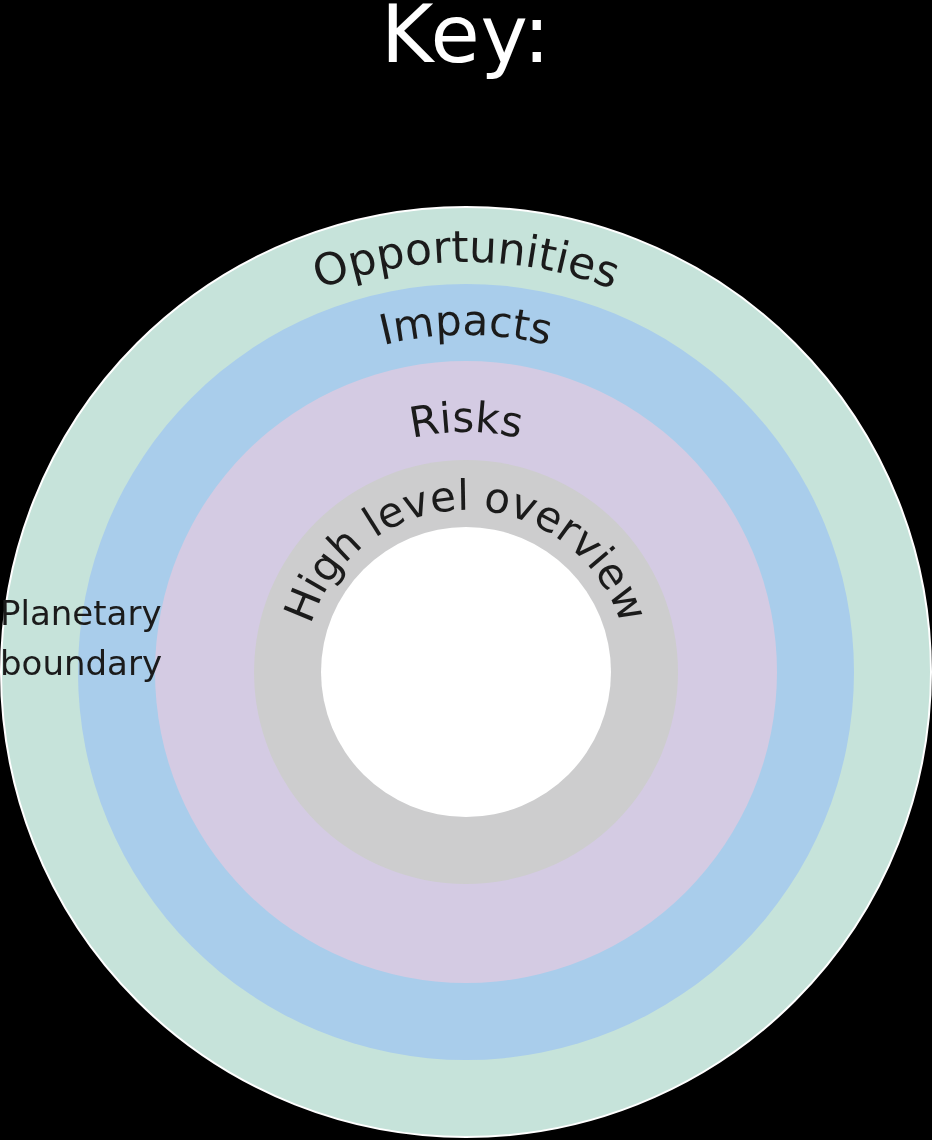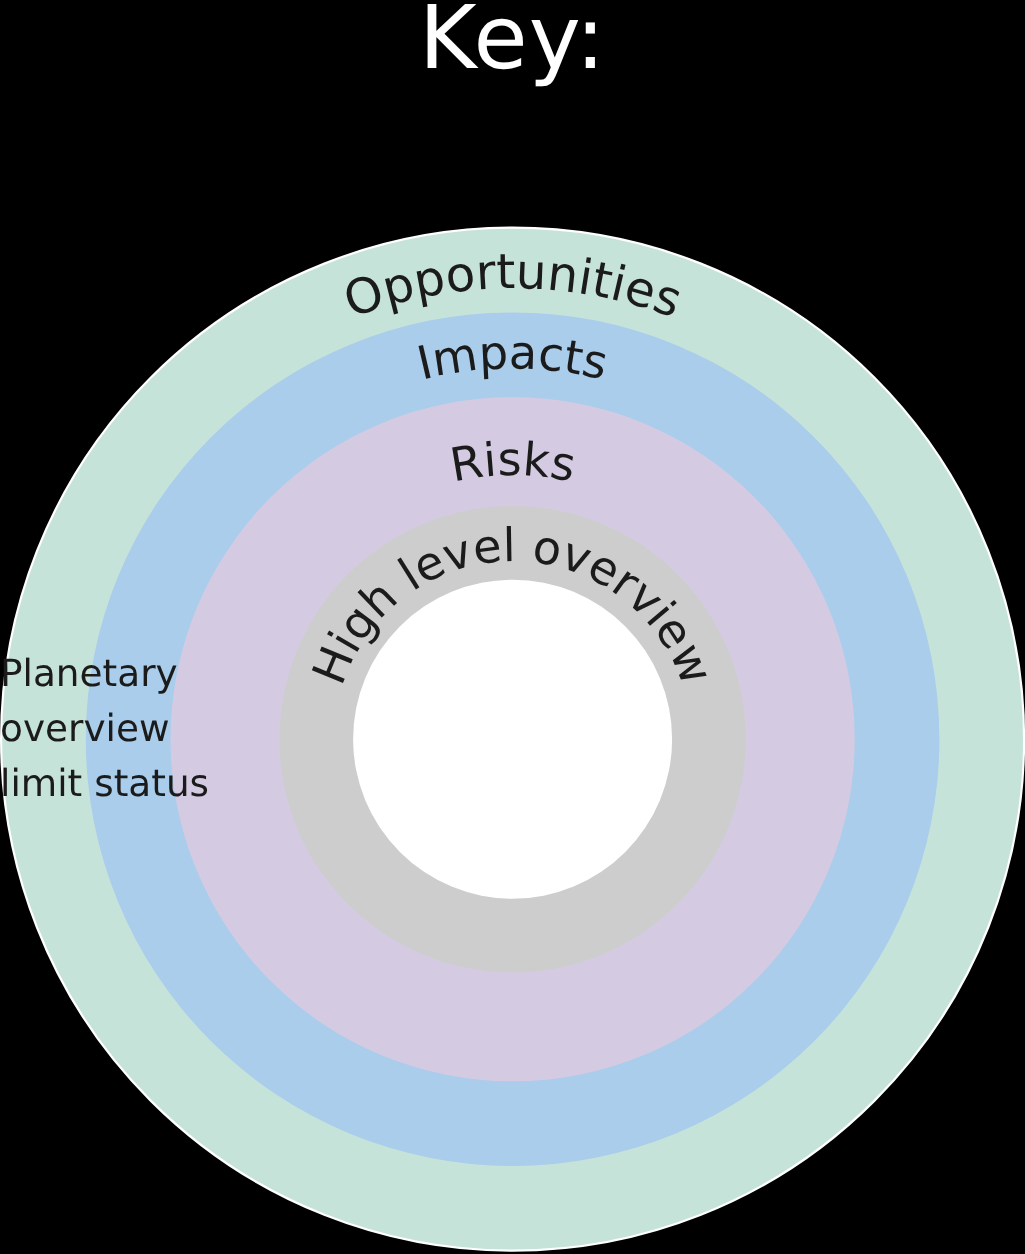--- a/index.html
+++ b/index.html
@@ -82,17 +82,16 @@
     <text class="ring-label" font-size="42">
       <textPath href="#arc-risks" startOffset="50%" text-anchor="middle">Risks</textPath>
     </text>
     <text class="ring-label" font-size="42">
       <textPath href="#arc-overview" startOffset="50%" text-anchor="middle">High level overview</textPath>
     </text>
   </svg>
 
   <div class="center-label">
     <span>Planetary</span>
-    <span>overview</span>
-    <span>limit status</span>
+    <span>boundary</span>
   </div>
 
 </div>
 
 </body></html>

